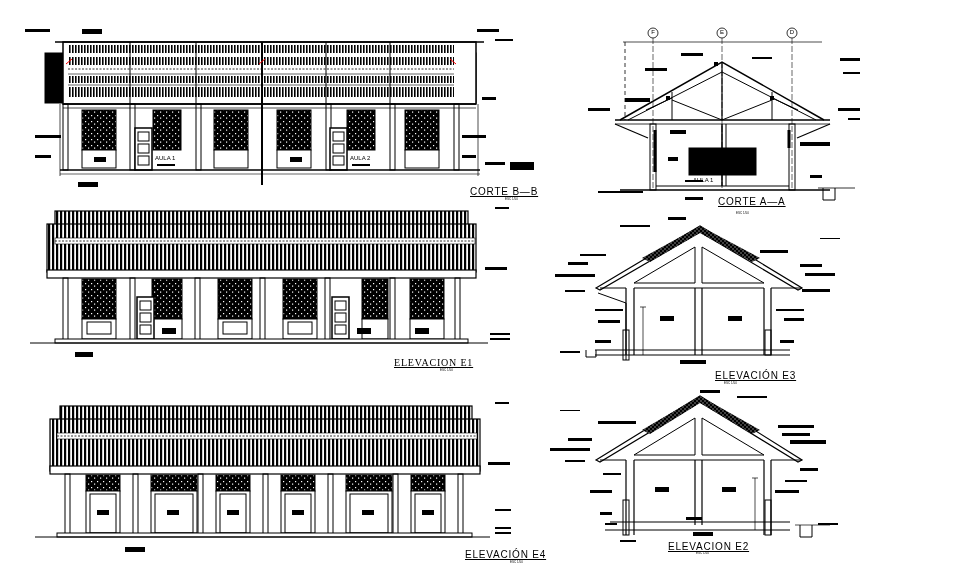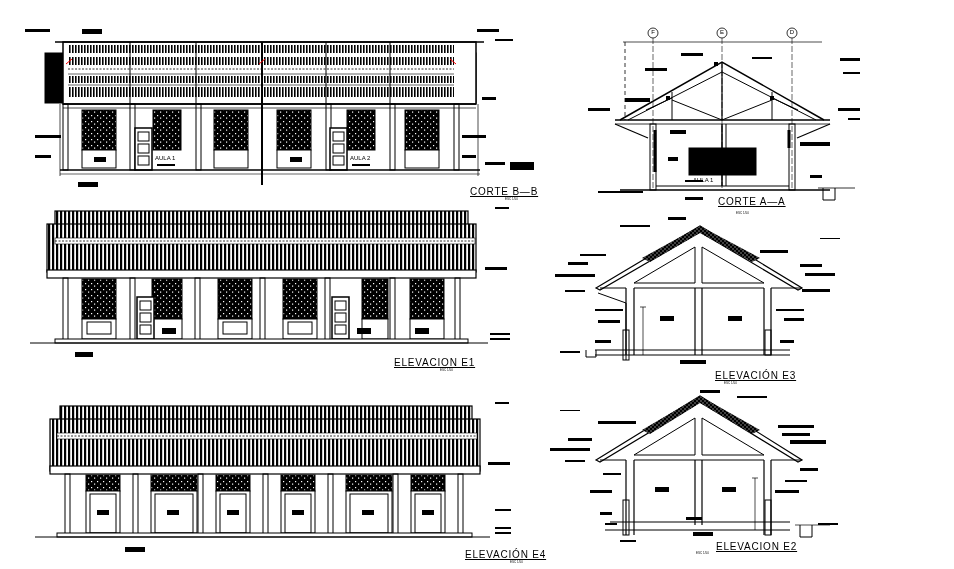--- a/index.html
+++ b/index.html
@@ -395,23 +395,23 @@
 <div class="roomlbl" style="left:155px; top:155px;">AULA  1</div>
 <div class="roomlbl" style="left:350px; top:155px;">AULA  2</div>
 <div class="roomlbl" style="left:693px; top:177px;">AULA  1</div>
 
 <div class="title" style="left:470px; top:186px;">CORTE  B—B</div>
 <div class="scale" style="left:505px; top:197px;">ESC 1/50</div>
 
 <div class="title" style="left:718px; top:196px;">CORTE  A—A</div>
 <div class="scale" style="left:736px; top:211px;">ESC 1/50</div>
 
-<div class="title" style="left:394px; top:357px;">ELEVACION  E1</div>
+<div class="title" style="left:394px; top:357px;font-family:Liberation Serif, serif;">ELEVACION  E1</div>
 <div class="scale" style="left:440px; top:368px;">ESC 1/50</div>
 
 <div class="title" style="left:702px; top:370px;margin-left:13px;">ELEVACIÓN  E3</div>
 <div class="scale" style="left:724px; top:381px;">ESC 1/50</div>
 
 <div class="title" style="left:465px; top:549px;text-align:center;">ELEVACIÓN  E4</div>
 <div class="scale" style="left:510px; top:560px;">ESC 1/50</div>
 
-<div class="title" style="left:668px; top:541px;margin-left:48px;">ELEVACION  E2</div>
+<div class="title" style="left:668px; top:541px;">ELEVACION  E2</div>
 <div class="scale" style="left:696px; top:551px;">ESC 1/50</div>
 
 </body></html>

